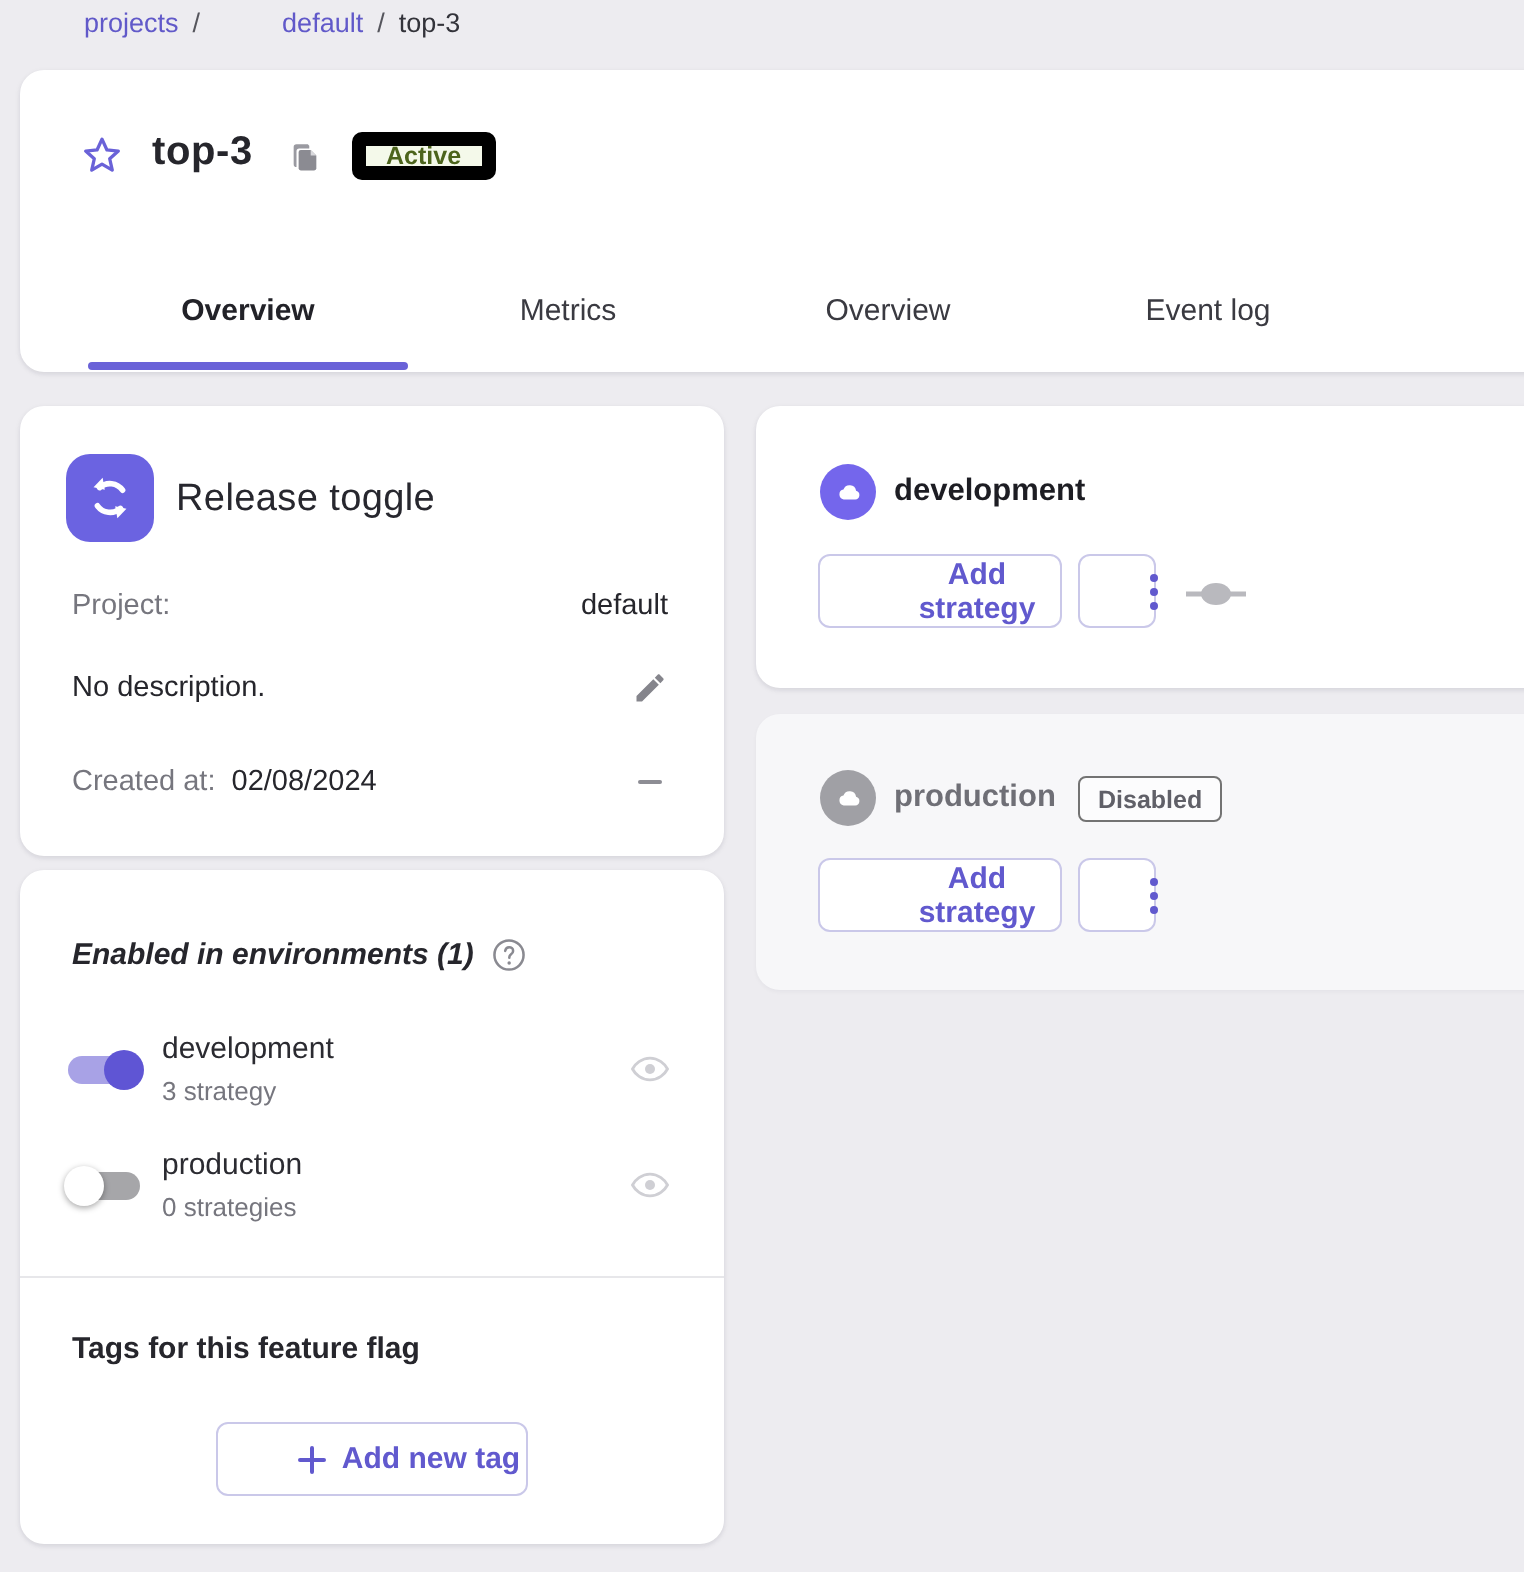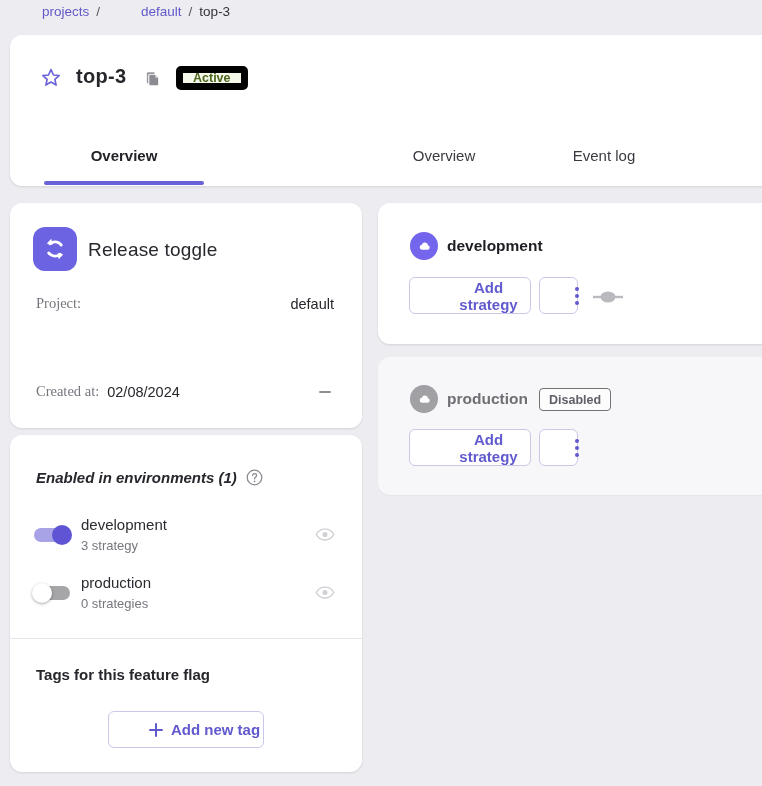--- a/index.html
+++ b/index.html
@@ -37,21 +37,21 @@
 
   
   .details-card { left:10px; top:203px; width:352px; height:225px; }
   .type-icon { position:absolute; left:23px; top:24px; width:44px; height:44px; border-radius:12px;
                background:#6b63e1; display:flex; align-items:center; justify-content:center; }
   .type-label { position:absolute; left:78px; top:36px; font-size:19px; font-weight:500; color:#27272e; letter-spacing:.2px; }
   .detail-row { position:absolute; left:26px; right:28px; display:flex; align-items:center; font-size:14.5px; }
   .row-project { top:92px; }
   .row-desc { top:132px; }
   .row-created { top:180px; }
-  .muted { color:#76767e;font-family:Liberation Serif, serif; }
+  .muted { color:#76767e; }
   .dark-val { color:#26262c; }
   .spacer { flex:1; }
   .pencil-icon { width:18px; height:18px; cursor:pointer; }
   .dash-icon { width:12px; height:2px; background:#8d8d94; border-radius:1px; margin-right:3px; }
 
   
   .env-card { left:10px; top:435px; width:352px; height:337px; }
   .env-title { position:absolute; left:26px; top:33px; font-size:15px; font-weight:700; color:#26262c; display:flex; align-items:center; gap:8px;font-style:italic; }
   .help-icon { width:19px; height:19px; }
   .env-row-name { position:absolute; left:71px; font-size:15px; color:#2b2b31; }
@@ -114,20 +114,21 @@
   <span class="copy-icon">
     <svg viewBox="0 0 24 24" width="17" height="17">
         <path d="M6 3h8l1 1v2H8a2 2 0 0 0-2 2v11H5a2 2 0 0 1-1-2V5a2 2 0 0 1 2-2z" fill="#9a9aa1"></path>
         <path d="M9 7h7l4 4v9a1.5 1.5 0 0 1-1.5 1.5H9A1.5 1.5 0 0 1 7.5 20V8.5A1.5 1.5 0 0 1 9 7z" fill="#8b8b92"></path>
         <path d="M16 7l4 4h-4z" fill="#d9d9dd"></path>
       </svg>
   </span>
   <span class="status-badge">Active</span>
 
   <div class="tab active" style="left:34px">Overview</div>
+  <div class="tab" style="left:194px">Metrics</div>
   <div class="tab" style="left:354px">Overview</div>
   <div class="tab" style="left:514px">Event log</div>
   <div class="tab-underline"></div>
 </section>
 
 <section class="card details-card">
   <div class="type-icon">
     <svg viewBox="0 0 24 24" width="26" height="26">
       <g fill="none" stroke="#fff" stroke-width="2.6" stroke-linecap="round">
         <path d="M17.8 8.4A7.1 7.1 0 0 0 7.2 7.2"></path>
@@ -138,20 +139,29 @@
     </svg>
   </div>
   <div class="type-label">Release toggle</div>
 
   <div class="detail-row row-project">
     <span class="muted">Project:</span>
     <span class="spacer"></span>
     <span class="dark-val">default</span>
   </div>
 
+  <div class="detail-row row-desc">
+    <span class="dark-val">No description.</span>
+    <span class="spacer"></span>
+    <span class="pencil-icon">
+      <svg viewBox="0 0 24 24" width="18" height="18">
+          <path d="M3 17.3V21h3.7L17.9 9.8 14.2 6.1 3 17.3zM20.8 6.9c.4-.4.4-1 0-1.4l-2.3-2.3c-.4-.4-1-.4-1.4 0l-1.9 1.9 3.7 3.7 1.9-1.9z" fill="#85858c"></path>
+        </svg>
+    </span>
+  </div>
 
   <div class="detail-row row-created">
     <span class="muted">Created at:</span>
     <span class="dark-val" style="margin-left:8px">02/08/2024</span>
     <span class="spacer"></span>
     <span class="dash-icon"></span>
   </div>
 </section>
 
 <section class="card env-card">

